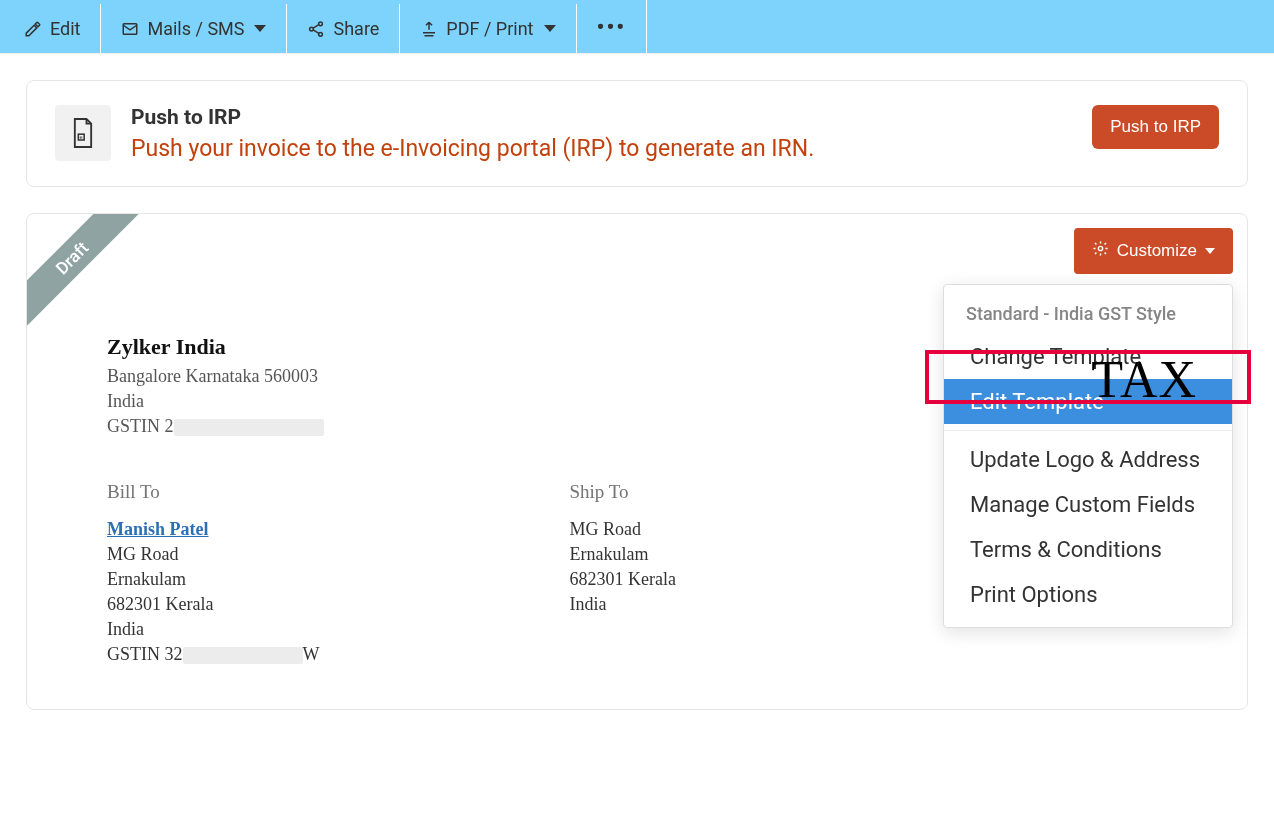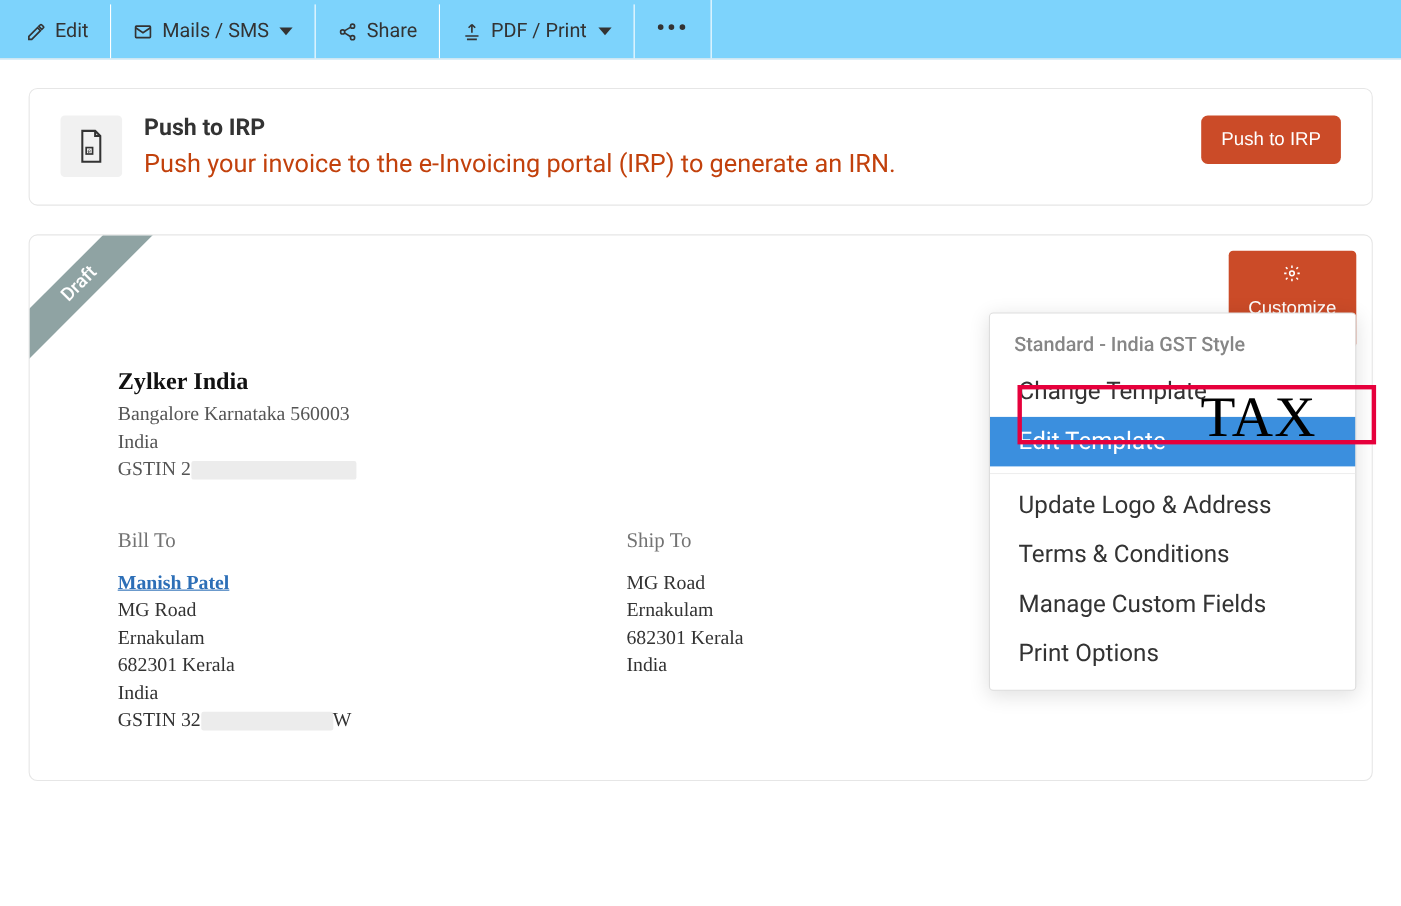--- a/index.html
+++ b/index.html
@@ -31,24 +31,24 @@
     
     
     .invoice { border: 1px solid #e6e6e6; border-radius: 8px; position: relative; min-height: 480px; }
     
     
     .ribbon { position: absolute; top: 0; left: 0; width: 120px; height: 120px; overflow: hidden; }
     .ribbon-band { position: absolute; width: 170px; background: #8fa3a3; color: #fff; text-align: center; font-size: 17px; font-weight: 500; padding: 6px 0; transform: rotate(-45deg); top: 28px; left: -40px; }
     
     
     .customize-wrap { position: absolute; top: 14px; right: 14px; }
-    .btn-customize { background: #cb4b28; color: #fff; border: none; padding: 12px 18px; border-radius: 4px; font-size: 17px; font-weight: 500; cursor: pointer; display: flex; align-items: center; gap: 8px; flex-direction: column; }
+    .btn-customize { background: #cb4b28; color: #fff; border: none; padding: 12px 18px; border-radius: 4px; font-size: 17px; font-weight: 500; cursor: pointer; display: flex; align-items: center; gap: 8px; }
     .caret-white { width: 0; height: 0; border-left: 5px solid transparent; border-right: 5px solid transparent; border-top: 6px solid #fff; }
     
-    .dropdown { position: absolute; top: 56px; right: 0; width: 334px; background: #fff; border: 1px solid #ddd; border-radius: 4px; box-shadow: 0 4px 18px rgba(0,0,0,0.12); padding: 10px 0; }
+    .dropdown { position: absolute; top: 56px; right: 0; width: 290px; background: #fff; border: 1px solid #ddd; border-radius: 4px; box-shadow: 0 4px 18px rgba(0,0,0,0.12); padding: 10px 0; }
     .dropdown-header { color: #868686; font-size: 18px; padding: 8px 22px 10px; font-weight: 500; }
     .dropdown-item { font-size: 22px; padding: 10px 26px; cursor: pointer; }
     .dropdown-item.active { background: #3b8fde; color: #fff; }
     .dropdown-sep { height: 1px; background: #eee; margin: 6px 0; }
     
     
     .highlight-rect { position: absolute; border: 4px solid #e6003c; pointer-events: none; }
     
     
     .invoice-body { padding: 120px 80px 40px 80px; font-family: Georgia, "Times New Roman", serif; position: relative; }
@@ -148,22 +148,22 @@
         <span>Customize</span>
         <span class="caret-white"></span>
       </button>
 
       <div class="dropdown">
         <div class="dropdown-header">Standard - India GST Style</div>
         <div class="dropdown-item">Change Template</div>
         <div class="dropdown-item active">Edit Template</div>
         <div class="dropdown-sep"></div>
         <div class="dropdown-item">Update Logo &amp; Address</div>
+        <div class="dropdown-item">Manage Custom Fields</div>
         <div class="dropdown-item">Terms &amp; Conditions</div>
-        <div class="dropdown-item">Manage Custom Fields</div>
         <div class="dropdown-item">Print Options</div>
       </div>
 
       <div class="highlight-rect" style="top:122px; right:-18px; width:326px; height:54px;"></div>
     </div>
 
     <div class="invoice-body">
       <div class="tax-title">TAX</div>
 
       <div class="company-name">Zylker India</div>

